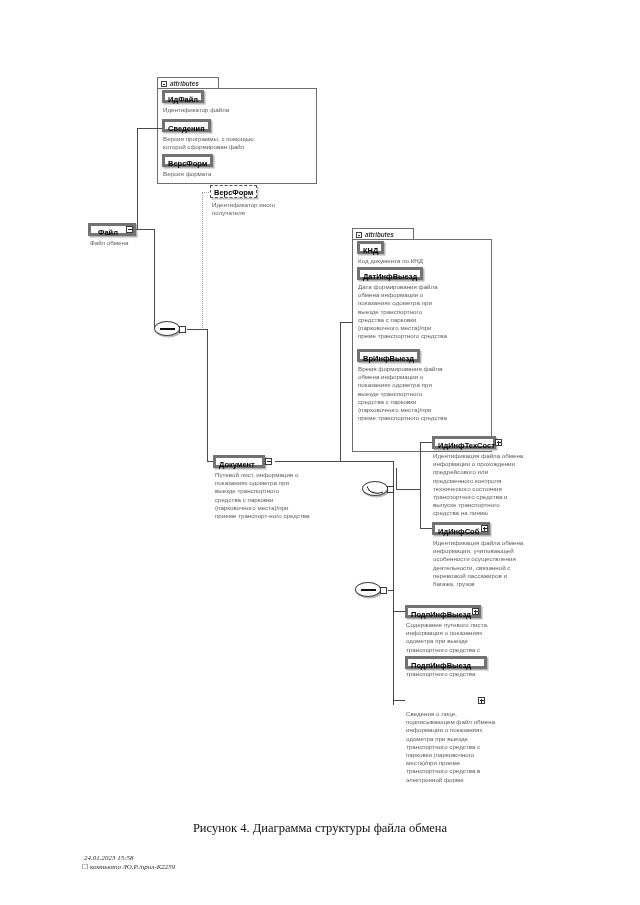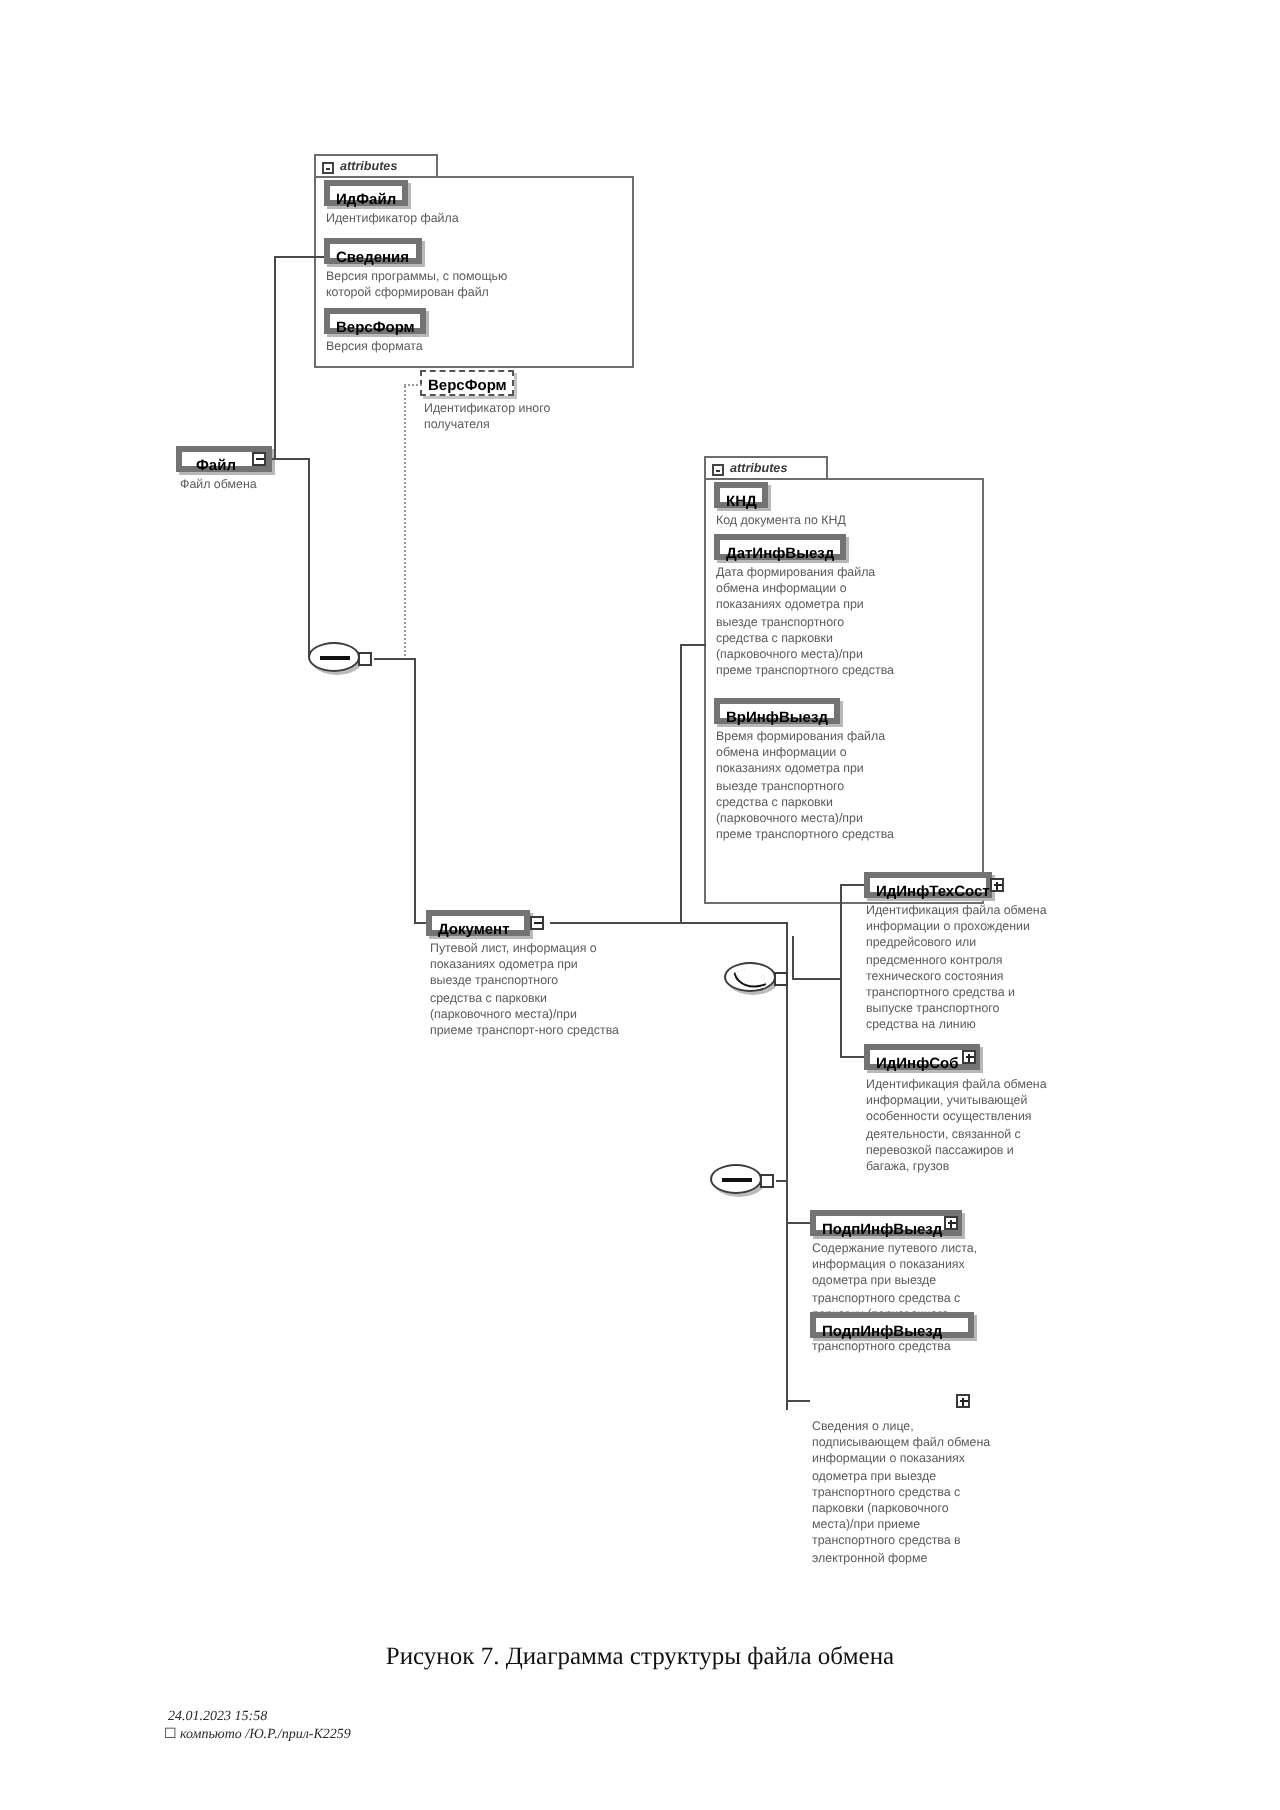--- a/index.html
+++ b/index.html
@@ -357,19 +357,19 @@
   <div class="desc" style="left:406px; top:710px; width:122px;">Сведения о лице,
 подписывающем файл обмена
 информации о показаниях
 одометра при выезде
 транспортного средства с
 парковки (парковочного
 места)/при приеме
 транспортного средства в
 электронной форме</div>
 
-  <div class="caption" style="top:821px;">Рисунок 7. Диаграмма структуры файла обмена</div>
+  <div class="caption" style="top:821px;">Рисунок 4. Диаграмма структуры файла обмена</div>
 
   <div class="footer-line" style="left:84px; top:854px;">24.01.2023 15:58</div>
   <div class="footer-glyph" style="left:82px; top:863px;">☐</div>
   <div class="footer-line" style="left:90px; top:863px;">компьюто /Ю.Р./прил-К2259</div>
 
 </div>
 
 </body></html>

